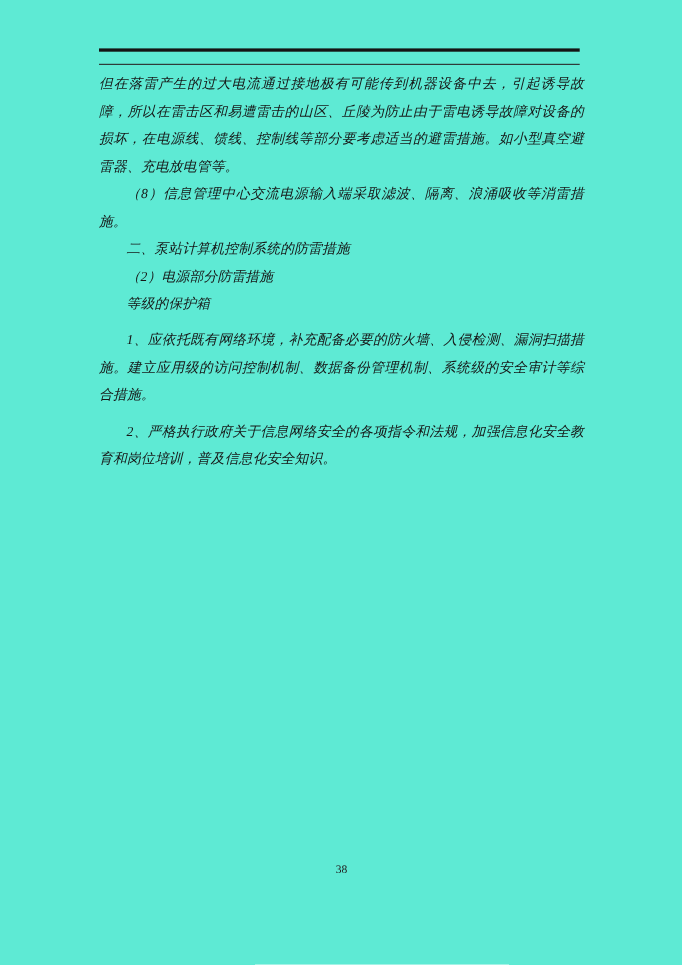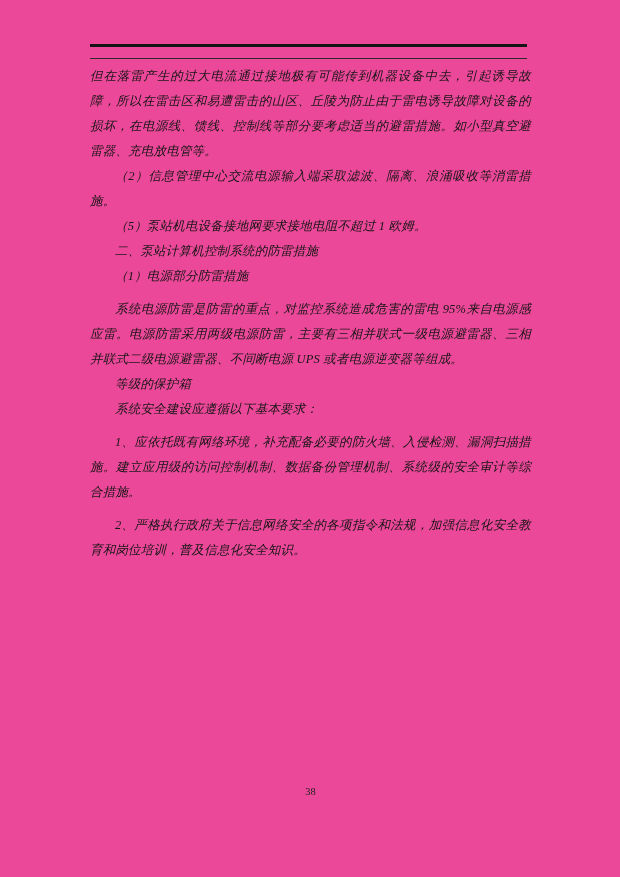--- a/index.html
+++ b/index.html
@@ -4,21 +4,21 @@
 <style>
   html, body {
     margin: 0;
     padding: 0;
     background: #ffffff;
   }
   .page {
     position: relative;
     width: 620px;
     height: 877px;
-    background: #ec4899;
+    background: #5eead4;
     overflow: hidden;
     font-family: "Liberation Serif", serif;
   }
   .rule-thick {
     position: absolute;
     left: 90px;
     top: 44px;
     width: 437px;
     height: 3px;
     background: #141414;
@@ -64,26 +64,23 @@
 </head>
 <body>
 
 <div class="page">
 
   <div class="rule-thick"></div>
   <div class="rule-thin"></div>
 
   <div class="content">
     <p>但在落雷产生的过大电流通过接地极有可能传到机器设备中去，引起诱导故障，所以在雷击区和易遭雷击的山区、丘陵为防止由于雷电诱导故障对设备的损坏，在电源线、馈线、控制线等部分要考虑适当的避雷措施。如小型真空避雷器、充电放电管等。</p>
-    <p class="indent">（2）信息管理中心交流电源输入端采取滤波、隔离、浪涌吸收等消雷措施。</p>
-    <p class="indent">（5）泵站机电设备接地网要求接地电阻不超过 1 欧姆。</p>
+    <p class="indent">（8）信息管理中心交流电源输入端采取滤波、隔离、浪涌吸收等消雷措施。</p>
     <p class="indent">二、泵站计算机控制系统的防雷措施</p>
-    <p class="indent">（1）电源部分防雷措施</p>
-    <p class="indent gap8">系统电源防雷是防雷的重点，对监控系统造成危害的雷电 95%来自电源感应雷。电源防雷采用两级电源防雷，主要有三相并联式一级电源避雷器、三相并联式二级电源避雷器、不间断电源 UPS 或者电源逆变器等组成。</p>
+    <p class="indent">（2）电源部分防雷措施</p>
     <p class="indent">等级的保护箱</p>
-    <p class="indent">系统安全建设应遵循以下基本要求：</p>
     <p class="indent gap8">1、应依托既有网络环境，补充配备必要的防火墙、入侵检测、漏洞扫描措施。建立应用级的访问控制机制、数据备份管理机制、系统级的安全审计等综合措施。</p>
     <p class="indent gap8">2、严格执行政府关于信息网络安全的各项指令和法规，加强信息化安全教育和岗位培训，普及信息化安全知识。</p>
   </div>
 
   <div class="page-num">38</div>
 
 </div>
 
 </body></html>

